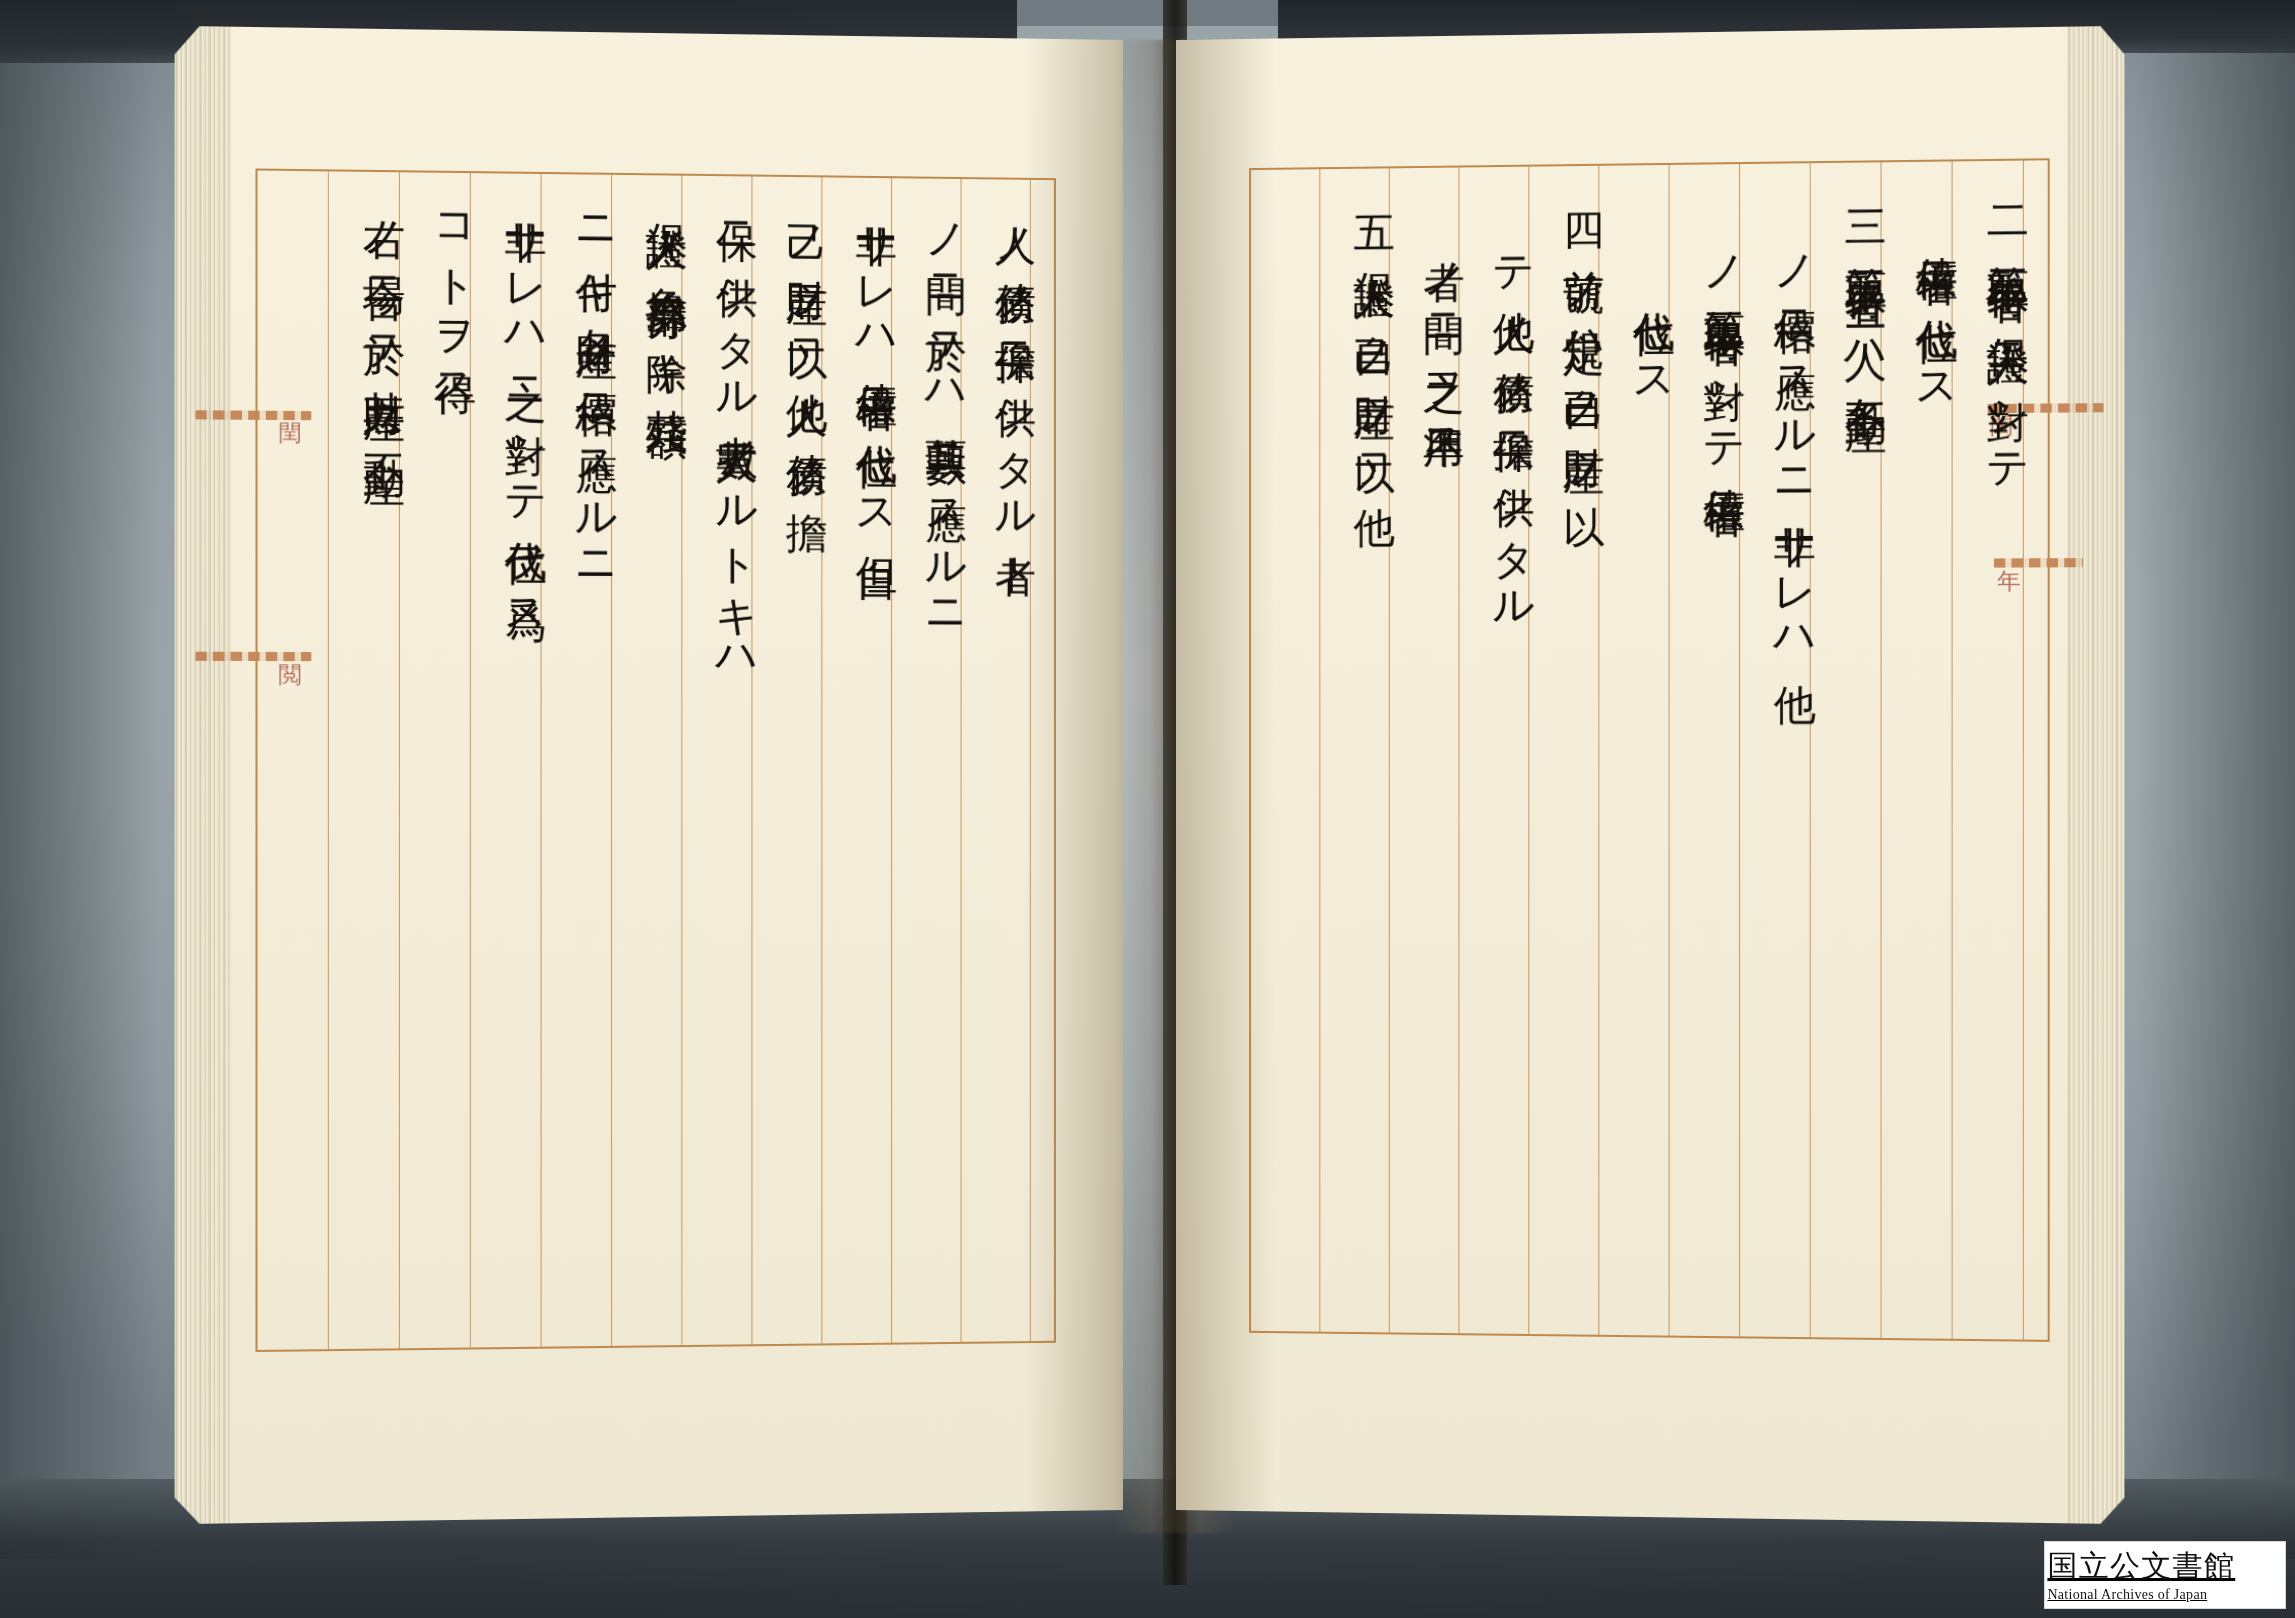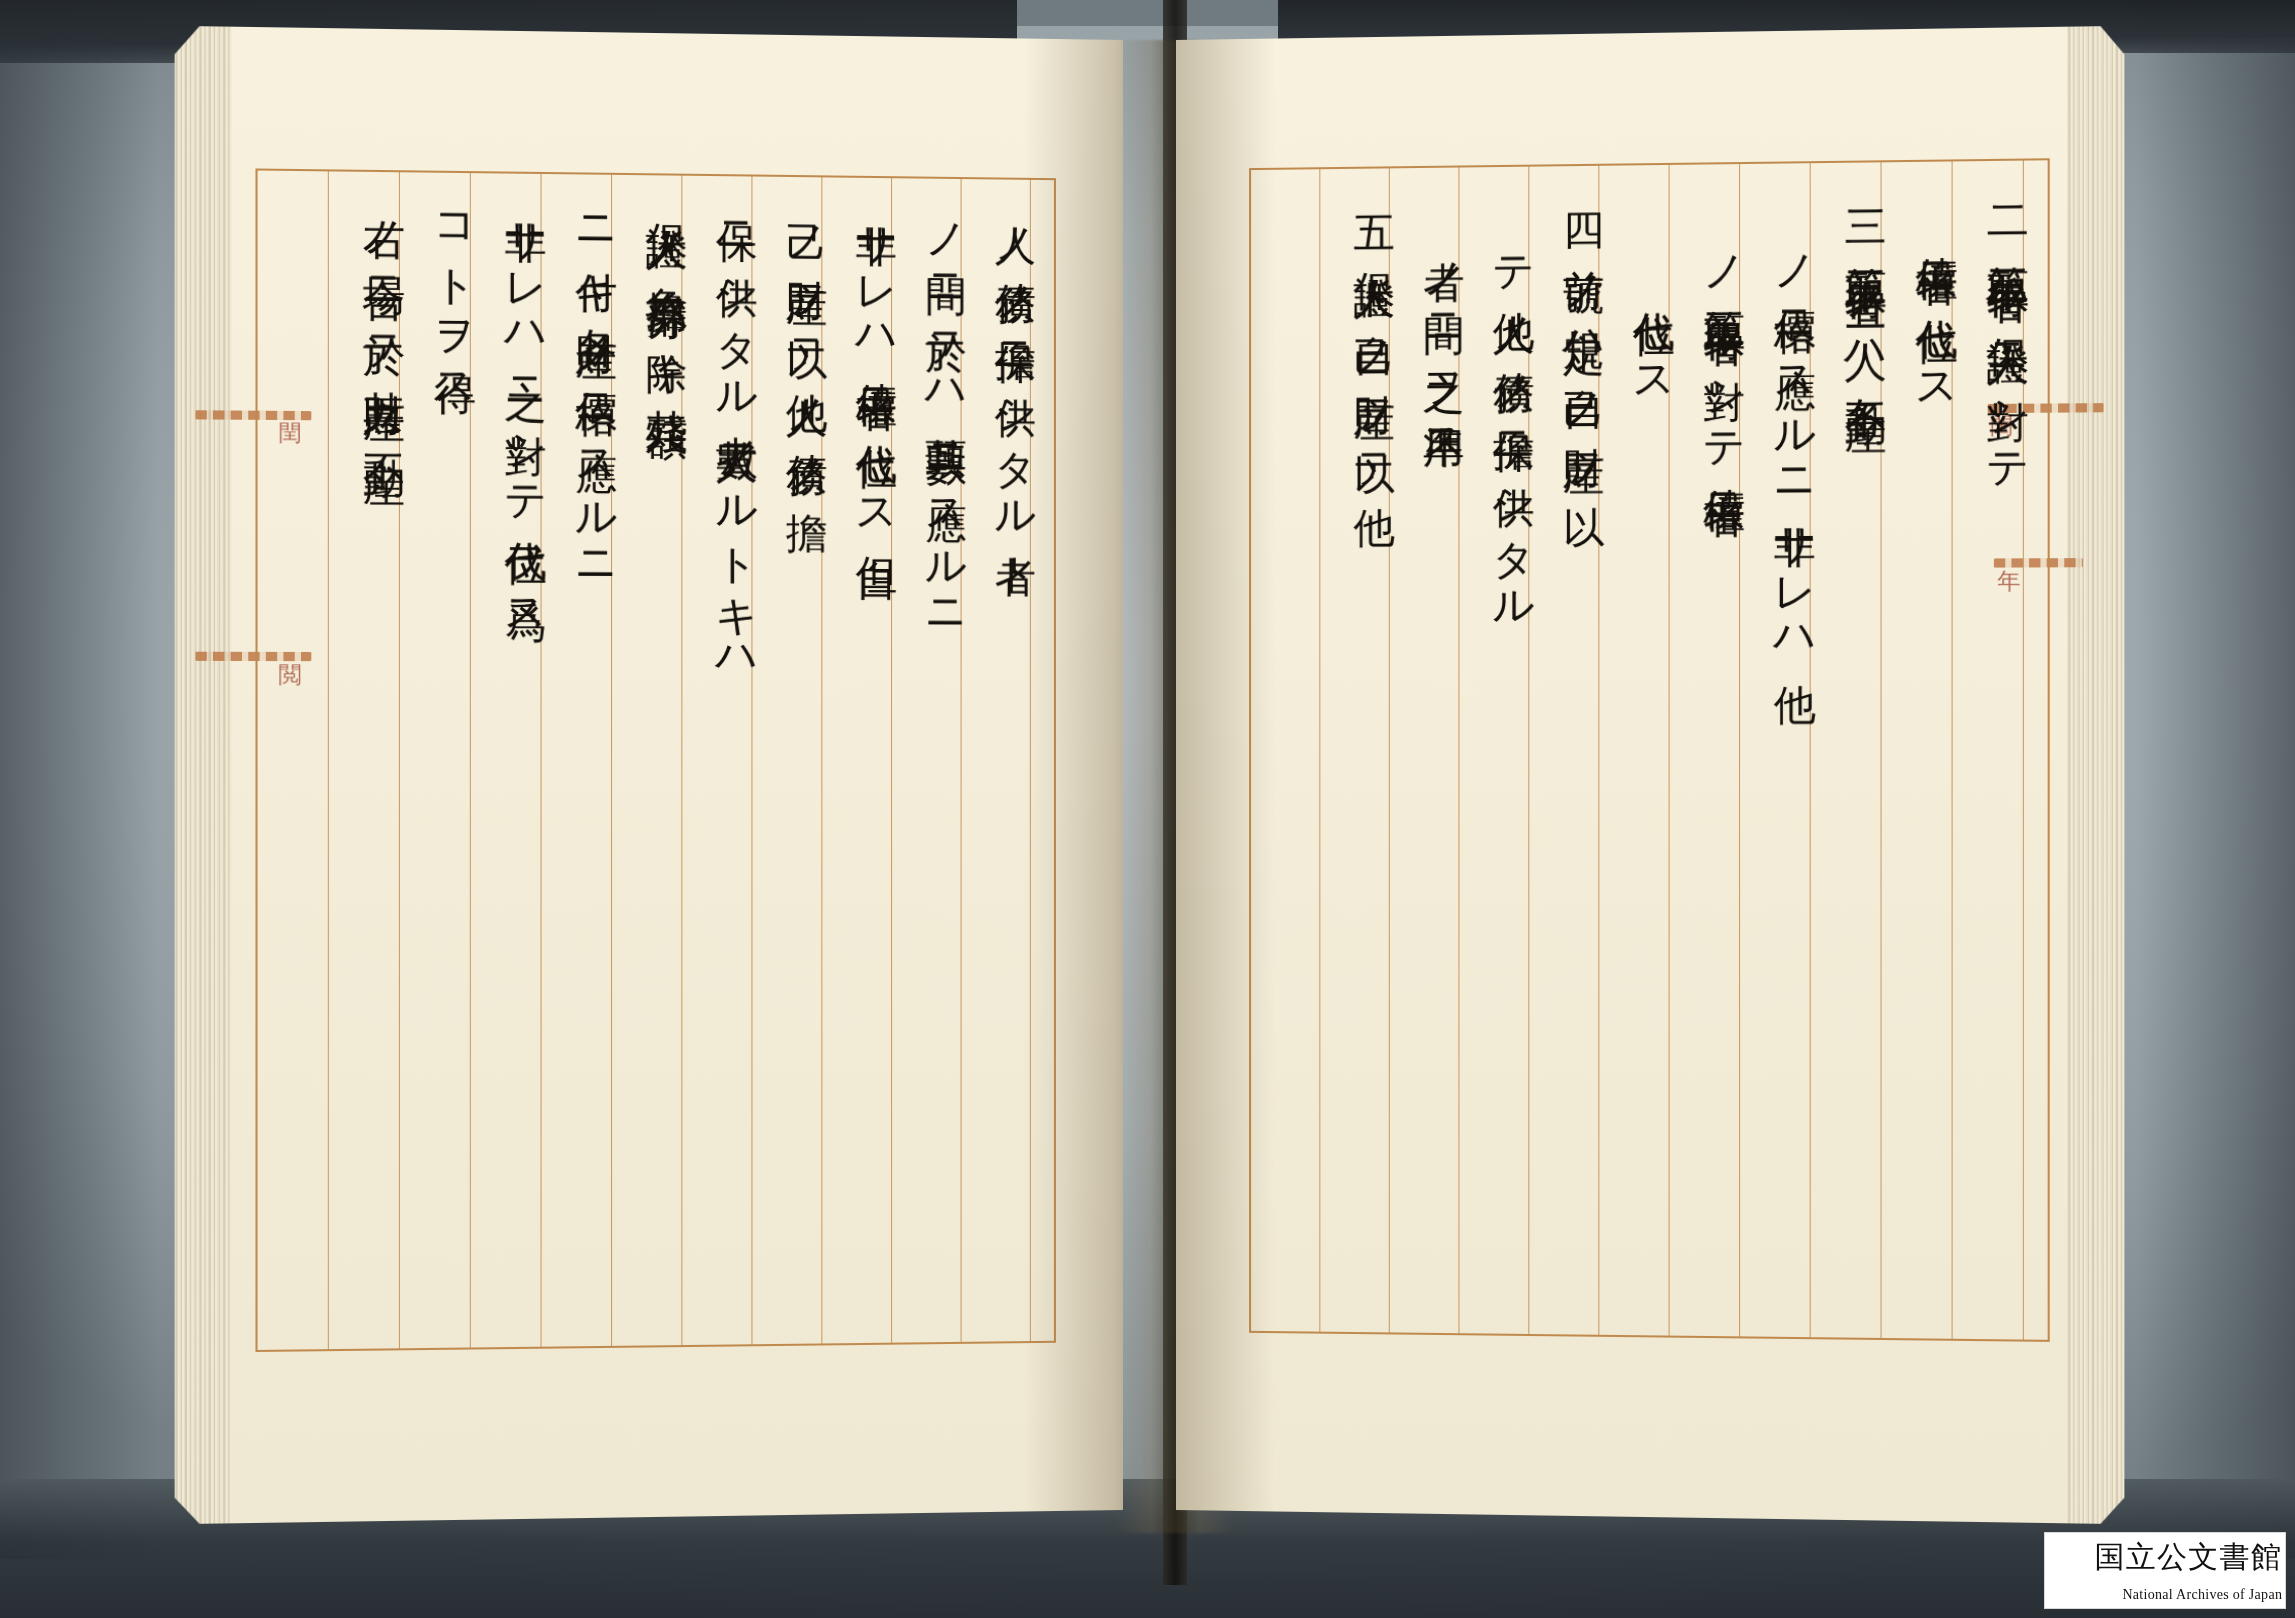--- a/index.html
+++ b/index.html
@@ -235,35 +235,36 @@
   
   #archive-stamp {
     position: absolute;
     right: 9.2px;
     bottom: 9.2px;
     width: 242px;
     background: #ffffff;
     border: 1.3px solid #d8d8d8;
     padding: 6.6px 2.6px 5.3px 2.6px;
     box-sizing: border-box;
-    text-align: right;
+    text-align: left;
+    text-decoration: underline;
   }
   #archive-stamp .jp {
     font-family: "DejaVu Serif", serif;
     font-size: 30px;
     line-height: 33px;
     color: #111;
     letter-spacing: 1.3px;
   }
   #archive-stamp .en {
     font-family: "Liberation Serif", serif;
     font-size: 14px;
     line-height: 17px;
     color: #111;
-    margin-top: 13px;
+    margin-top: 4px;
     letter-spacing: 0.3px;
   }
 </style>
 </head>
 <body>
 
 <div id="scene">
 
   <div class="backdrop-top-left"></div>
   <div class="backdrop-top-mid"></div>

